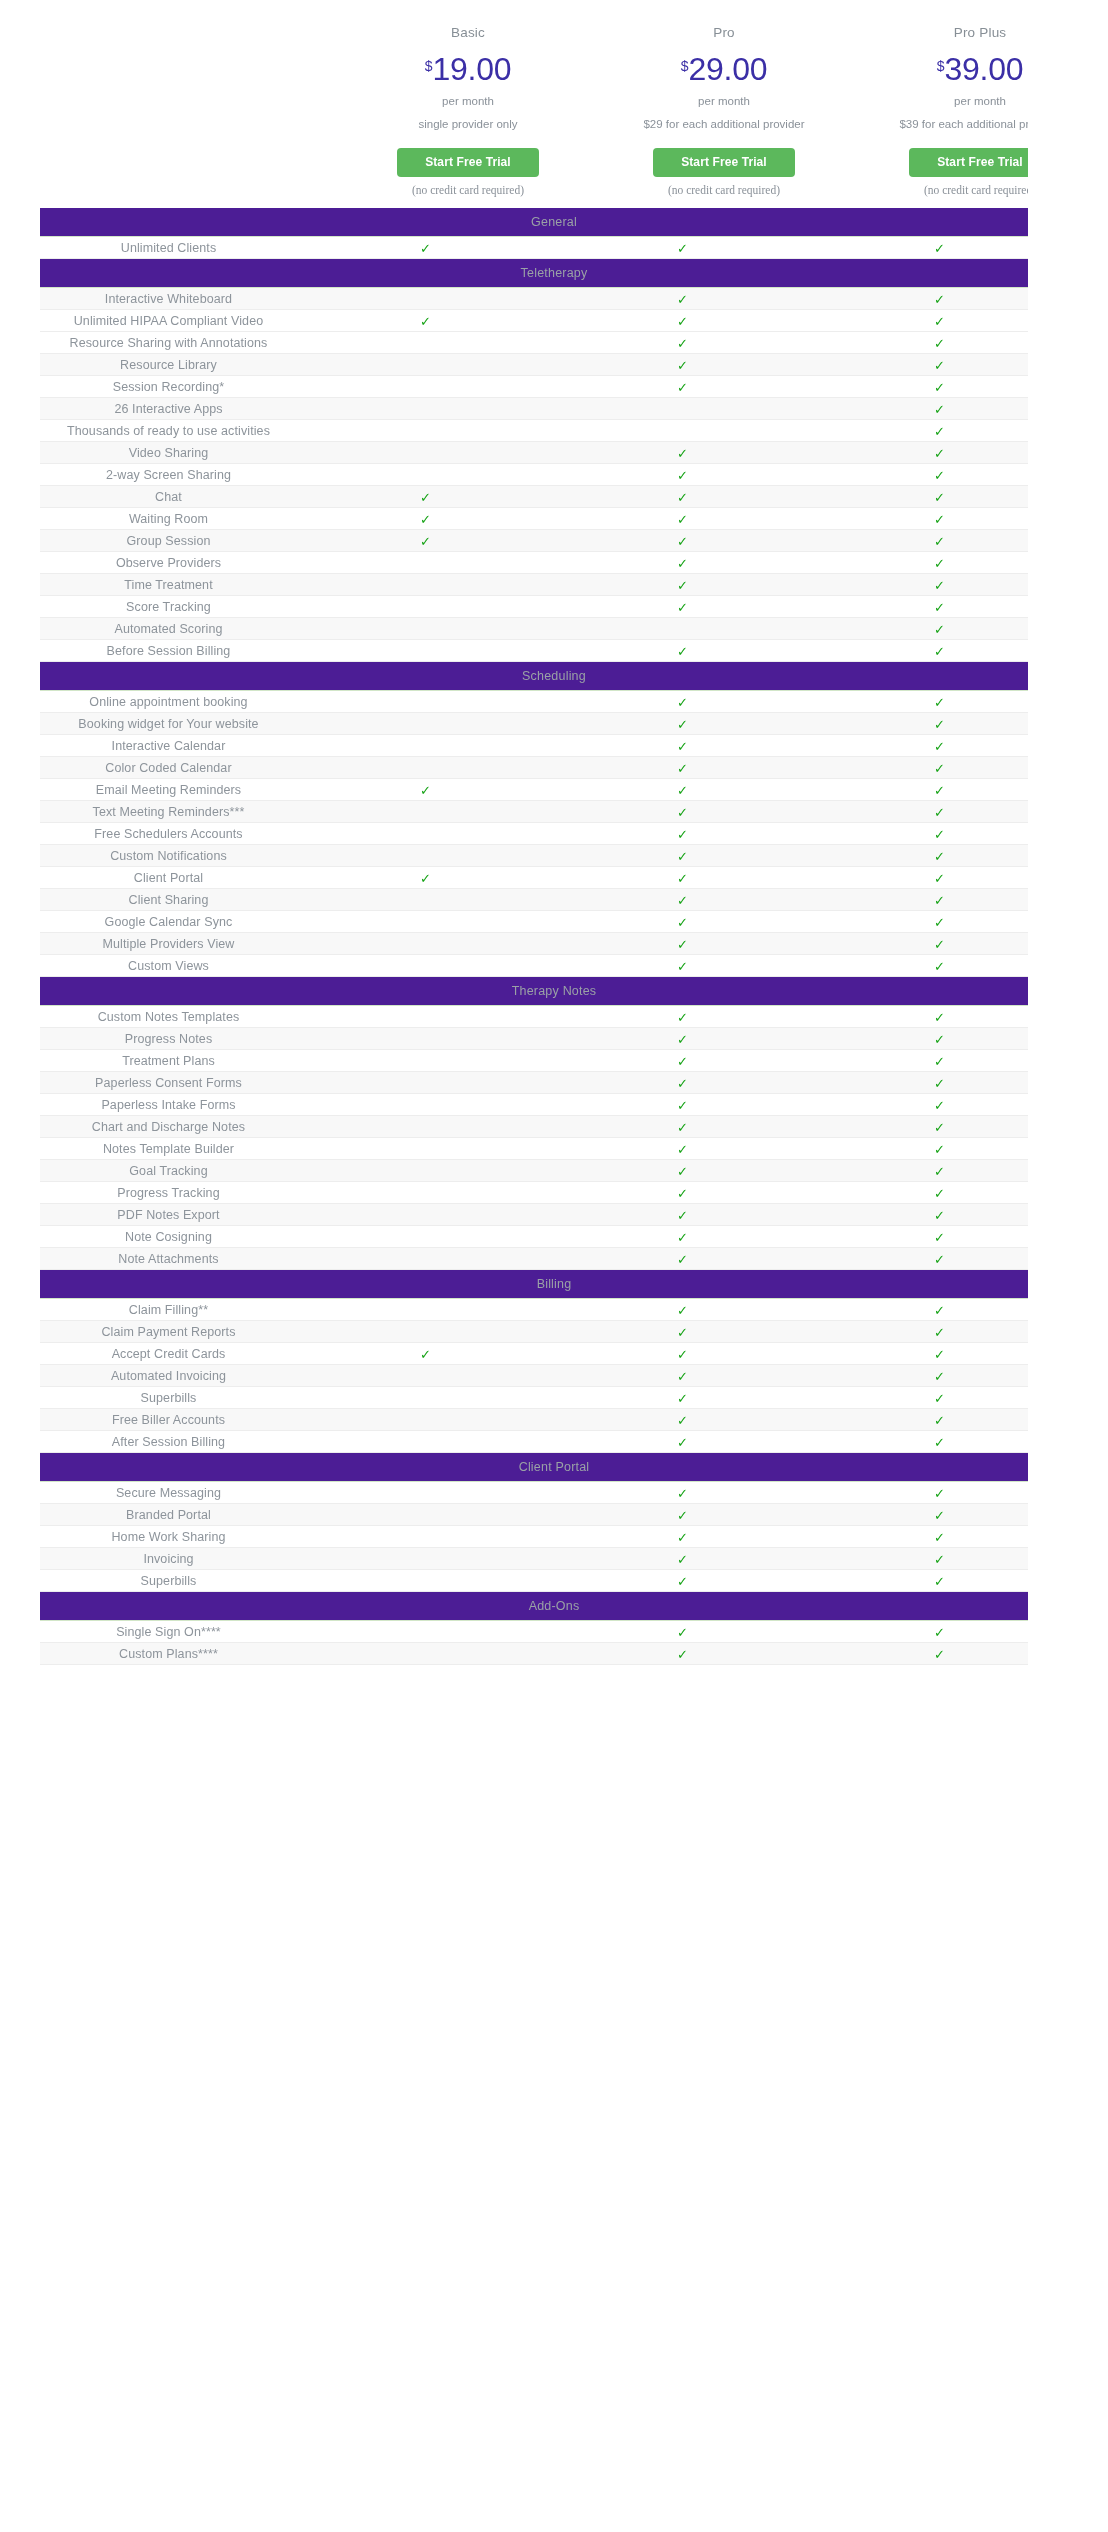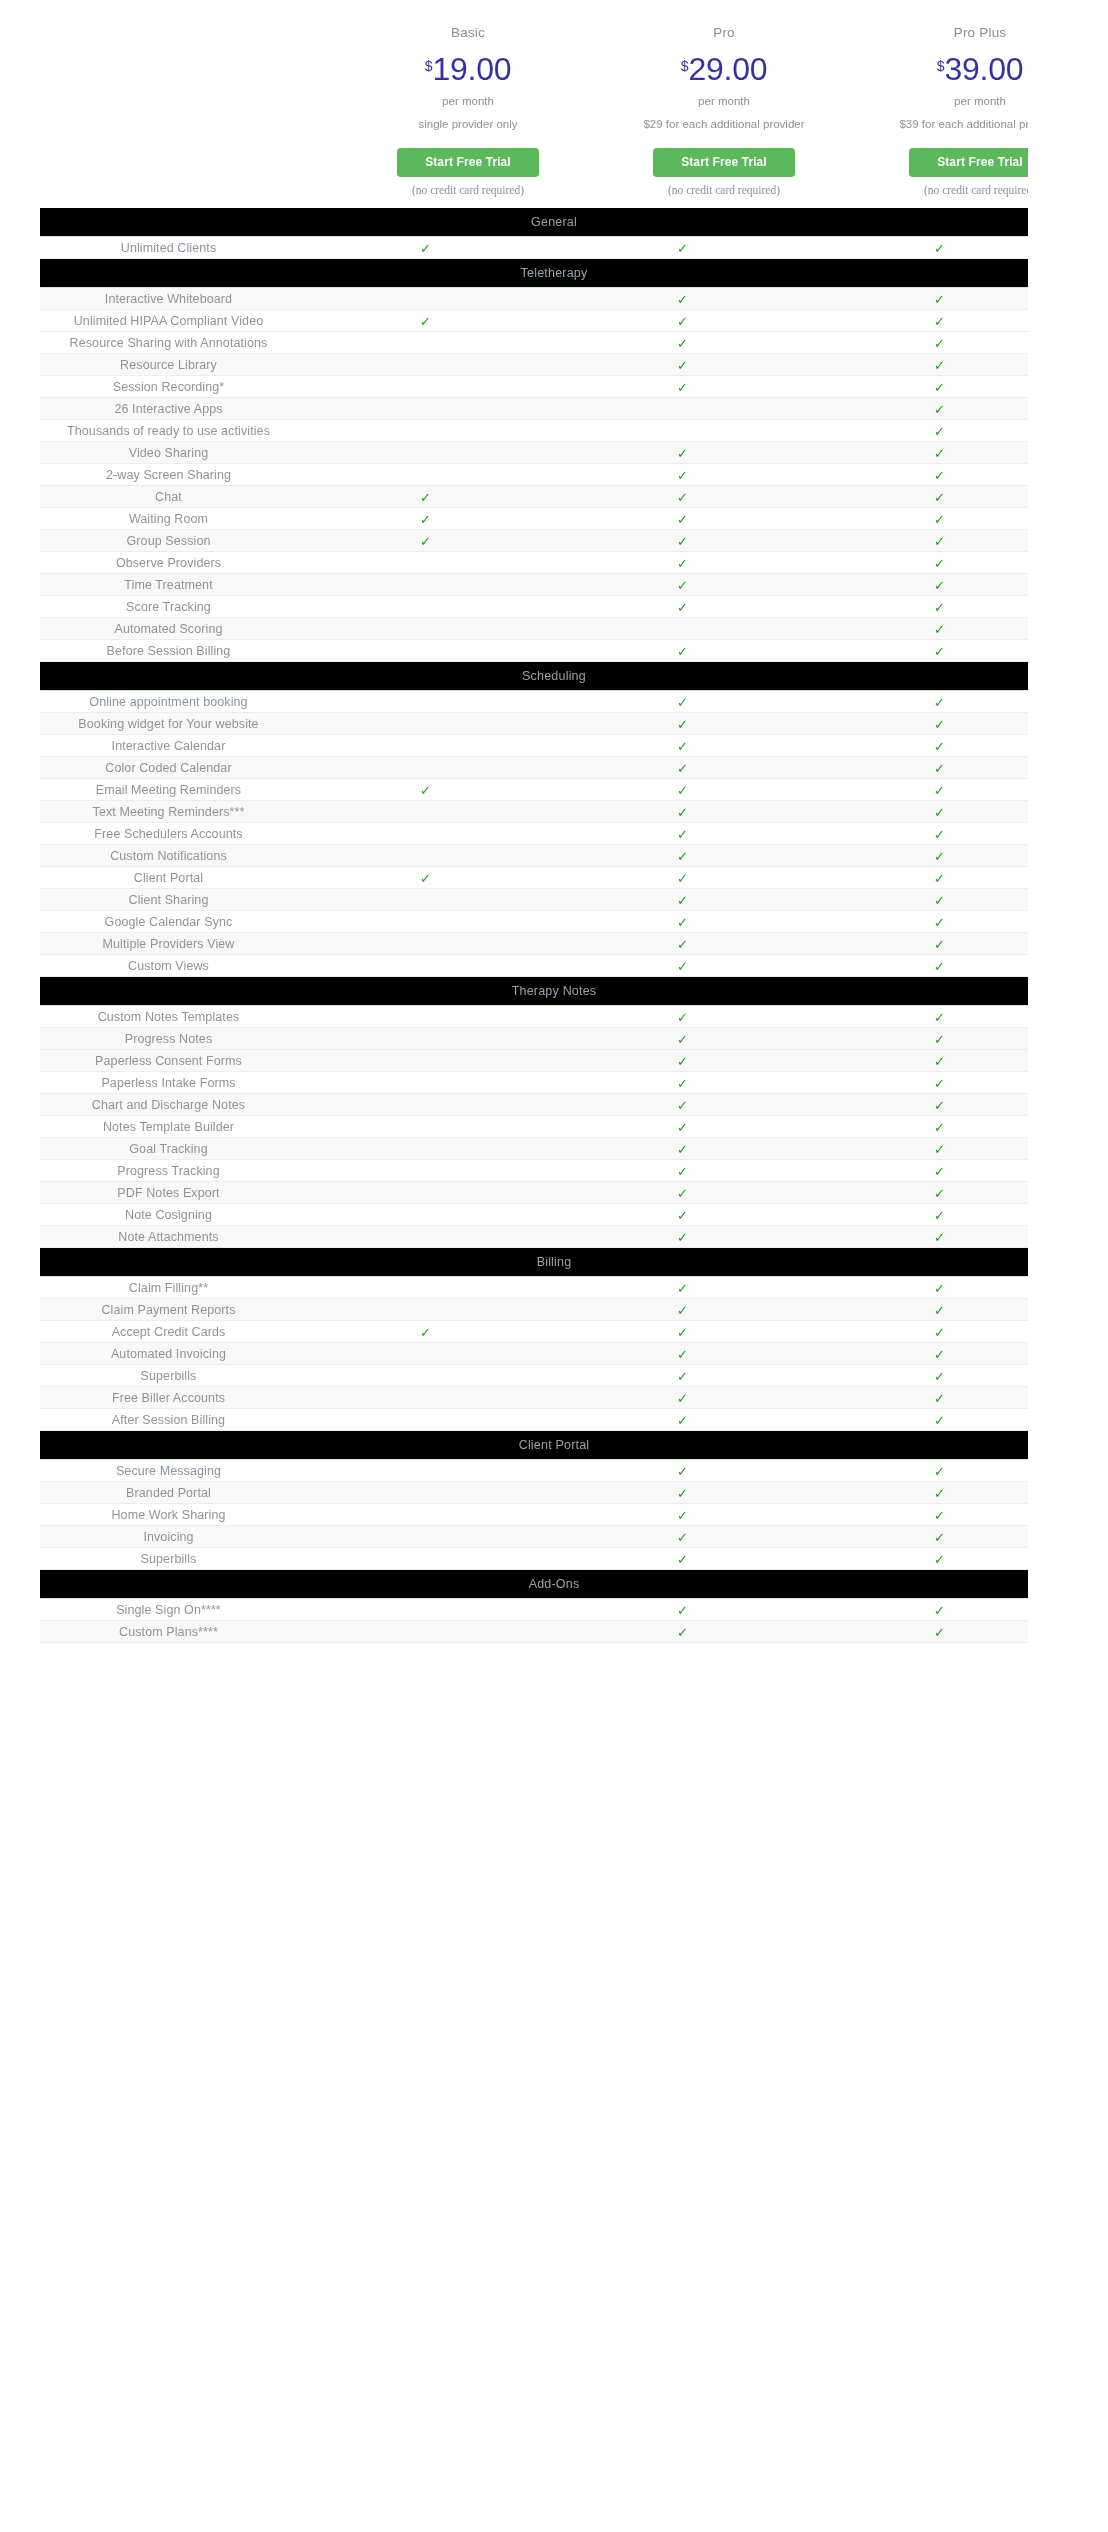--- a/index.html
+++ b/index.html
@@ -108,21 +108,21 @@
 
   .row { height: 22px; }
   .row.odd  { background: #ffffff; margin-top: 35px; }
   .row.even { background: #f8f8f8; }
   .row .c-feature,
   .row .c-mark {
     border-bottom: 1px solid #ededed;
     height: 21px;
   }
 
-  .section-row { background: #000000; text-decoration: underline; }
+  .section-row { background: #4c1d95; }
   .section-row td {
     height: 28px;
     border-bottom: 1px solid #d2e6c8;
   }
   .section-label {
     text-align: center;
     font-size: 12.5px;
     color: #9aa1a6;
     letter-spacing: .2px;
   }
@@ -395,20 +395,26 @@
           <td class="c-mark"><span class="check off">✓</span></td>
           <td class="c-mark"><span class="check">✓</span></td>
           <td class="c-mark"><span class="check">✓</span></td>
         </tr>
         <tr class="row even">
           <td class="c-feature">Progress Notes</td>
           <td class="c-mark"><span class="check off">✓</span></td>
           <td class="c-mark"><span class="check">✓</span></td>
           <td class="c-mark"><span class="check">✓</span></td>
         </tr>
+        <tr class="row odd">
+          <td class="c-feature">Treatment Plans</td>
+          <td class="c-mark"><span class="check off">✓</span></td>
+          <td class="c-mark"><span class="check">✓</span></td>
+          <td class="c-mark"><span class="check">✓</span></td>
+        </tr>
         <tr class="row even">
           <td class="c-feature">Paperless Consent Forms</td>
           <td class="c-mark"><span class="check off">✓</span></td>
           <td class="c-mark"><span class="check">✓</span></td>
           <td class="c-mark"><span class="check">✓</span></td>
         </tr>
         <tr class="row odd">
           <td class="c-feature">Paperless Intake Forms</td>
           <td class="c-mark"><span class="check off">✓</span></td>
           <td class="c-mark"><span class="check">✓</span></td>

